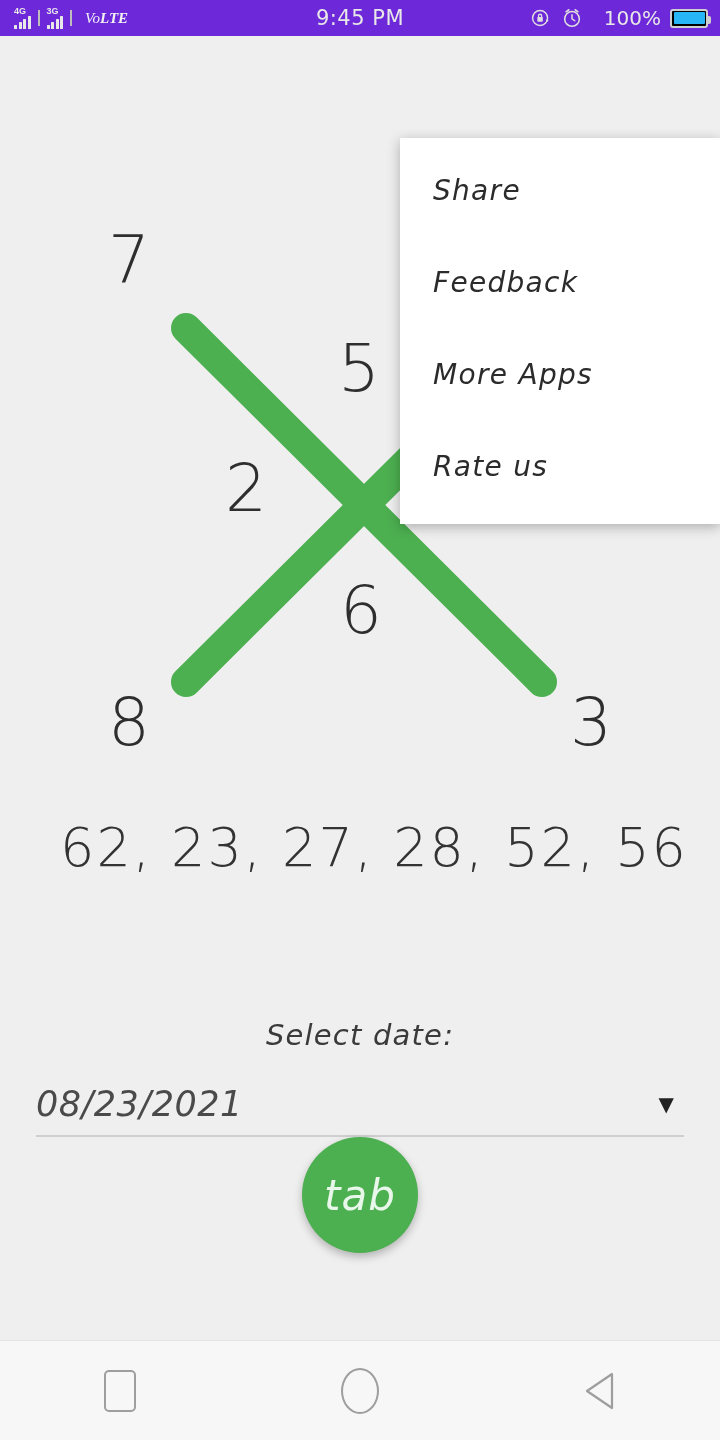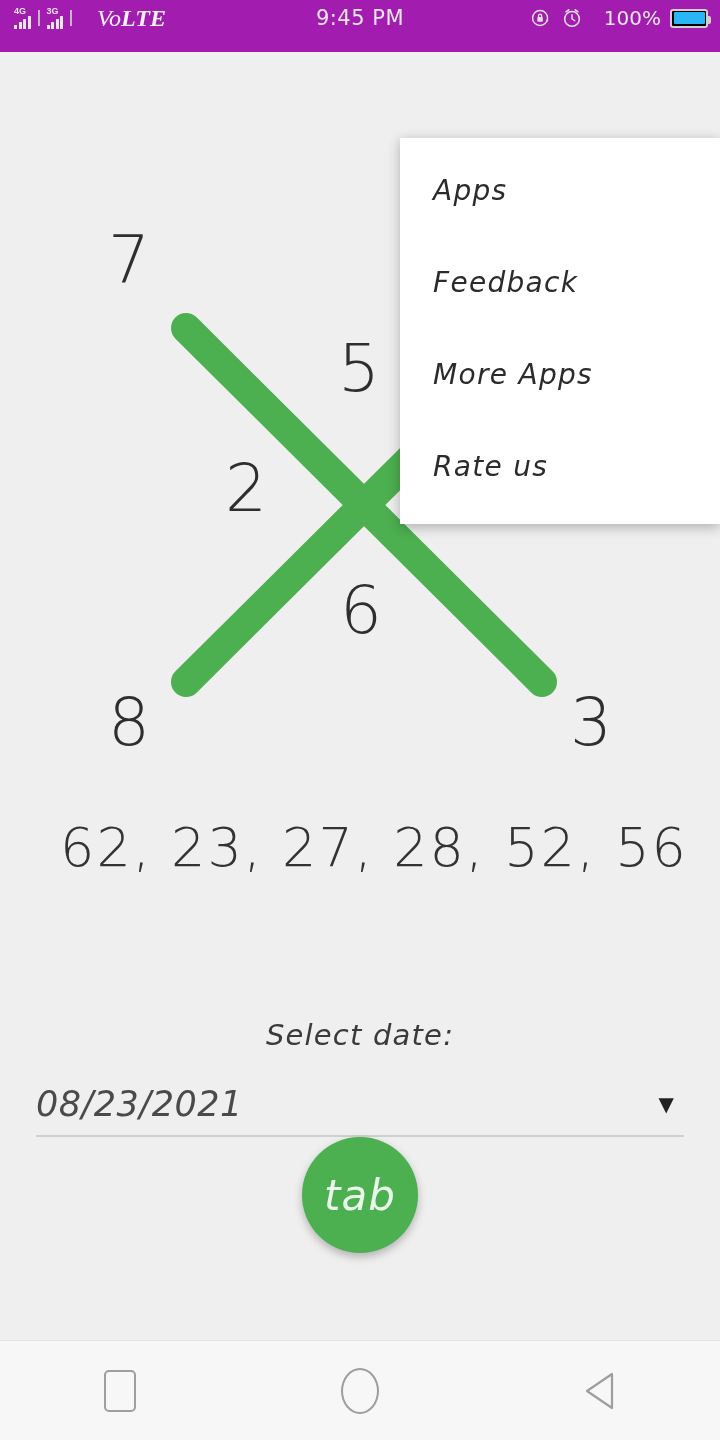--- a/index.html
+++ b/index.html
@@ -11,22 +11,22 @@
   }
   #app {
     position: relative;
     width: 720px; height: 1440px;
     background: #efefef;
   }
 
   
   .statusbar {
     position: absolute; top: 0; left: 0;
-    width: 720px; height: 52px;
-    background: #a21caf;
+    width: 720px; height: 36px;
+    background: #6d28d9;
     color: #e8e8e8;
     display: flex; align-items: center;
   }
   .sb-left {
     position: absolute; left: 14px; top: 0;
     height: 36px; display: flex; align-items: center; gap: 4px;
   }
   .sig-group { display: flex; align-items: flex-end; height: 22px; position: relative; }
   .sig-label {
     position: absolute; top: -1px; left: 0;
@@ -35,22 +35,22 @@
   }
   .sig-bars { display: flex; align-items: flex-end; gap: 1.5px; height: 14px; margin-top: 8px; }
   .sig-bars i { display: block; width: 3px; background: #e8e8e8; border-radius: 0.5px; }
   .sig-bars i:nth-child(1) { height: 4px; }
   .sig-bars i:nth-child(2) { height: 7px; }
   .sig-bars i:nth-child(3) { height: 10px; }
   .sig-bars i:nth-child(4) { height: 13px; }
   .sig-sep { width: 2px; height: 16px; background: #bdbdbd; margin: 0 3px; align-self: center; }
   .volte {
     font-family: "Liberation Serif", serif;
-    font-style: italic; font-size: 24px; letter-spacing: 0px;
-    color: #f2f2f2; margin-left: 18px; font-weight: 700;
+    font-style: italic; font-size: 15px; letter-spacing: 0px;
+    color: #f2f2f2; margin-left: 6px; font-weight: 700;
   }
   .volte .vo { font-weight: 400; }
   .sb-time {
     position: absolute; left: 0; right: 0; top: 0;
     height: 36px; display: flex; align-items: center; justify-content: center;
     font-family: "DejaVu Sans", sans-serif;
     font-size: 21px; color: #e8e8e8; letter-spacing: 0.5px;
   }
   .sb-right {
     position: absolute; right: 12px; top: 0;
@@ -274,21 +274,21 @@
       <span class="date-caret">▼</span>
     </div>
 
     <div class="fab" style="background: rgb(76, 175, 80);">
       <span>tab</span>
     </div>
   </div>
 
   <div class="menu-panel">
     <div class="menu-item">
-      <span>Apps</span>
+      <span>Share</span>
     </div>
     <div class="menu-item">
       <span>Feedback</span>
     </div>
     <div class="menu-item">
       <span>More Apps</span>
     </div>
     <div class="menu-item">
       <span>Rate us</span>
     </div>

